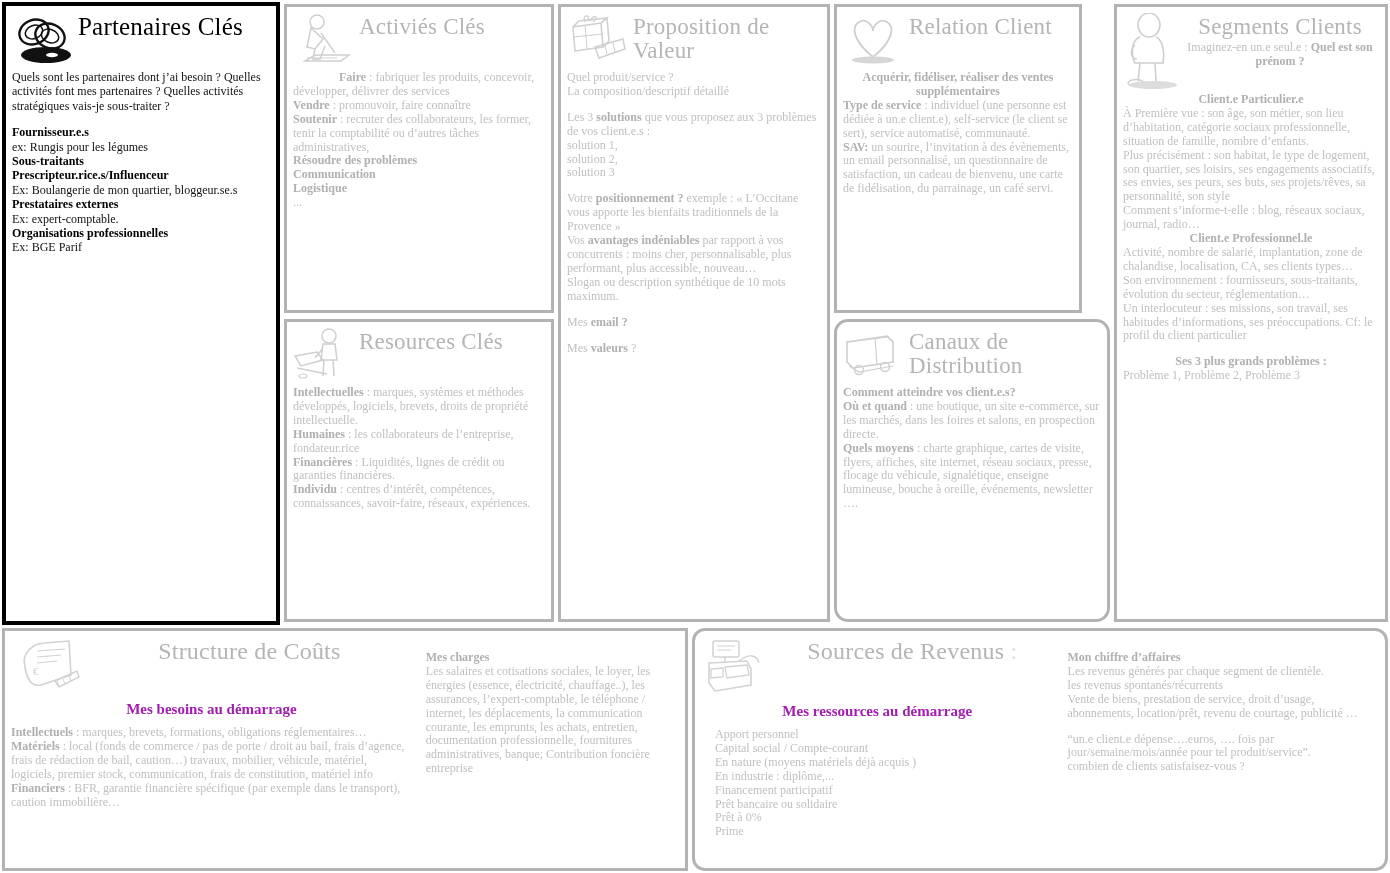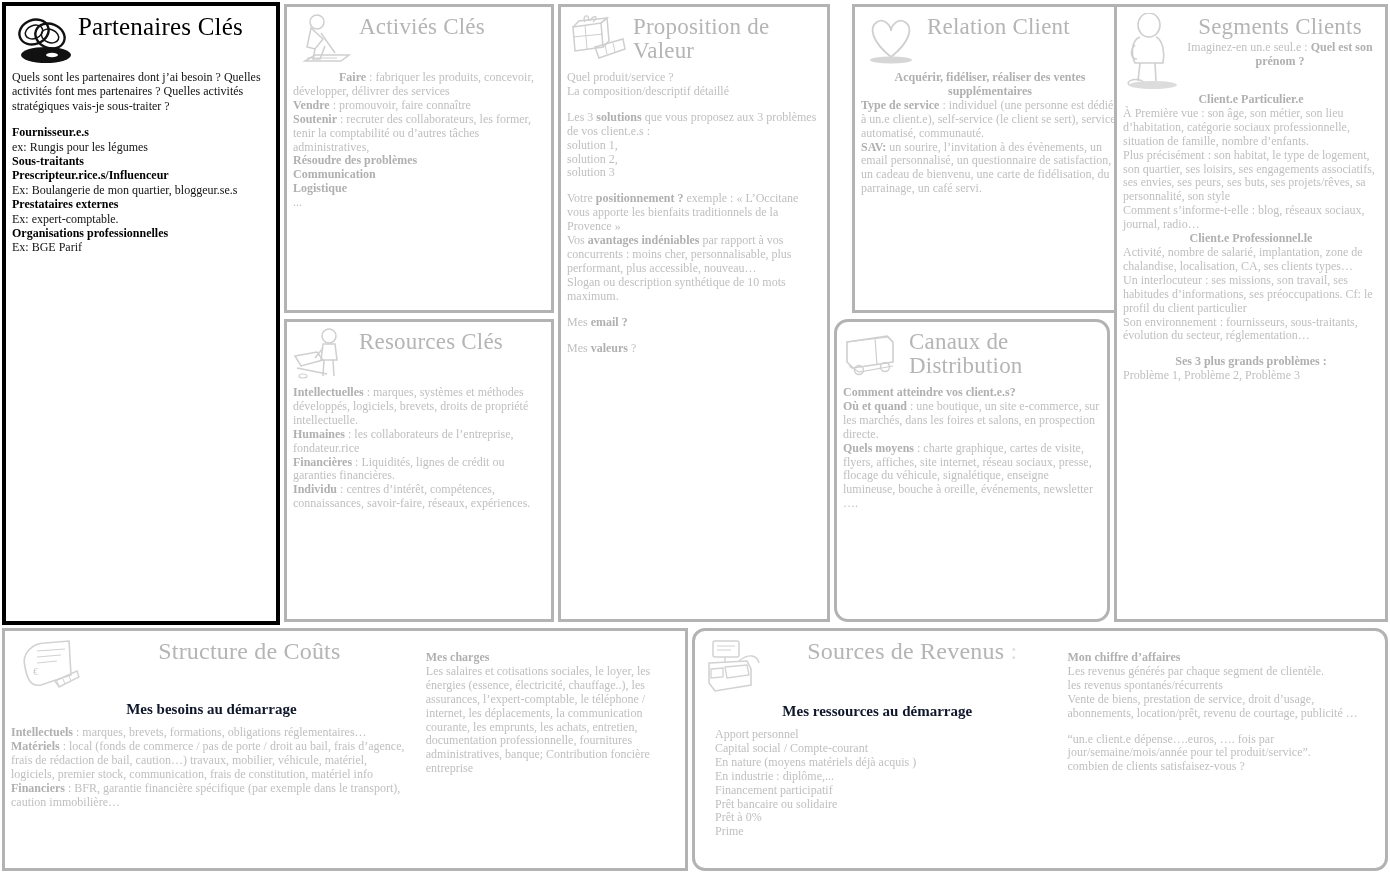--- a/index.html
+++ b/index.html
@@ -69,35 +69,35 @@
   .panel.active .pbody .b { color: #000; }
   .pbody .ctr { text-align: center; font-weight: bold; color:#b0b0b0; }
   .pbody .spacer { height: 12px; }
   .indent-first { text-indent: 46px; }
 
   
   #p-partners   { left:2px;    top:2px;   width:278px;  height:623px; }
   #p-activities { left:284px;  top:4px;   width:270px;  height:309px; }
   #p-resources  { left:284px;  top:319px; width:270px;  height:303px; }
   #p-value      { left:558px;  top:4px;   width:272px;  height:618px; }
-  #p-relation   { left:852px;  top:4px;   width:276px;  height:309px; }
+  #p-relation   { left:834px;  top:4px;   width:248px;  height:309px; }
   #p-channels   { left:834px;  top:319px; width:276px;  height:303px;border-radius:14px; }
   #p-segments   { left:1114px; top:4px;   width:274px;  height:618px; }
   #p-costs      { left:2px;    top:628px; width:686px;  height:243px; }
   #p-revenue    { left:692px;  top:628px; width:696px;  height:243px;border-radius:13px; }
 
   
   .cols2 { display: flex; gap: 14px; height: 100%; }
   .col-a { flex: 0 0 60%; }
   .col-b { flex: 1 1 auto; padding-top: 14px; }
   #p-revenue .col-a { flex: 0 0 52%; }
   .sub-center {
     text-align: center;
     font-weight: bold;
-    color: #0f172a;
+    color: #a21caf;
     font-size: 15px;
     margin: 4px 0 8px 0;
   }
   .big-title { font-size: 24px; }
 </style>
 </head>
 <body>
 
 <div id="canvas">
 
@@ -270,22 +270,22 @@
         </p>
       </div>
     </div>
     <div class="pbody">
       <p class="ctr">Client.e Particulier.e</p>
       <p>À Première vue : son âge, son métier, son lieu d’habitation, catégorie sociaux professionnelle, situation de famille, nombre d’enfants.</p>
       <p>Plus précisément :  son habitat, le type de logement, son quartier, ses loisirs, ses engagements associatifs, ses envies, ses peurs, ses buts, ses projets/rêves,  sa personnalité, son style</p>
       <p>Comment s’informe-t-elle : blog, réseaux sociaux, journal, radio…</p>
       <p class="ctr">Client.e Professionnel.le</p>
       <p>Activité, nombre de salarié, implantation,  zone de chalandise, localisation, CA, ses clients types…</p>
+      <p>Son environnement : fournisseurs, sous-traitants, évolution du secteur, réglementation…</p>
       <p>Un interlocuteur : ses missions, son travail, ses habitudes d’informations, ses préoccupations. Cf: le profil du client particulier</p>
-      <p>Son environnement : fournisseurs, sous-traitants, évolution du secteur, réglementation…</p>
       <div class="spacer"></div>
       <p class="ctr">Ses 3 plus grands problèmes :</p>
       <p>Problème 1, Problème 2, Problème 3</p>
     </div>
   </section>
 
   <section class="panel" id="p-costs">
     <div class="cols2">
       <div class="col-a">
         <div class="phead">

